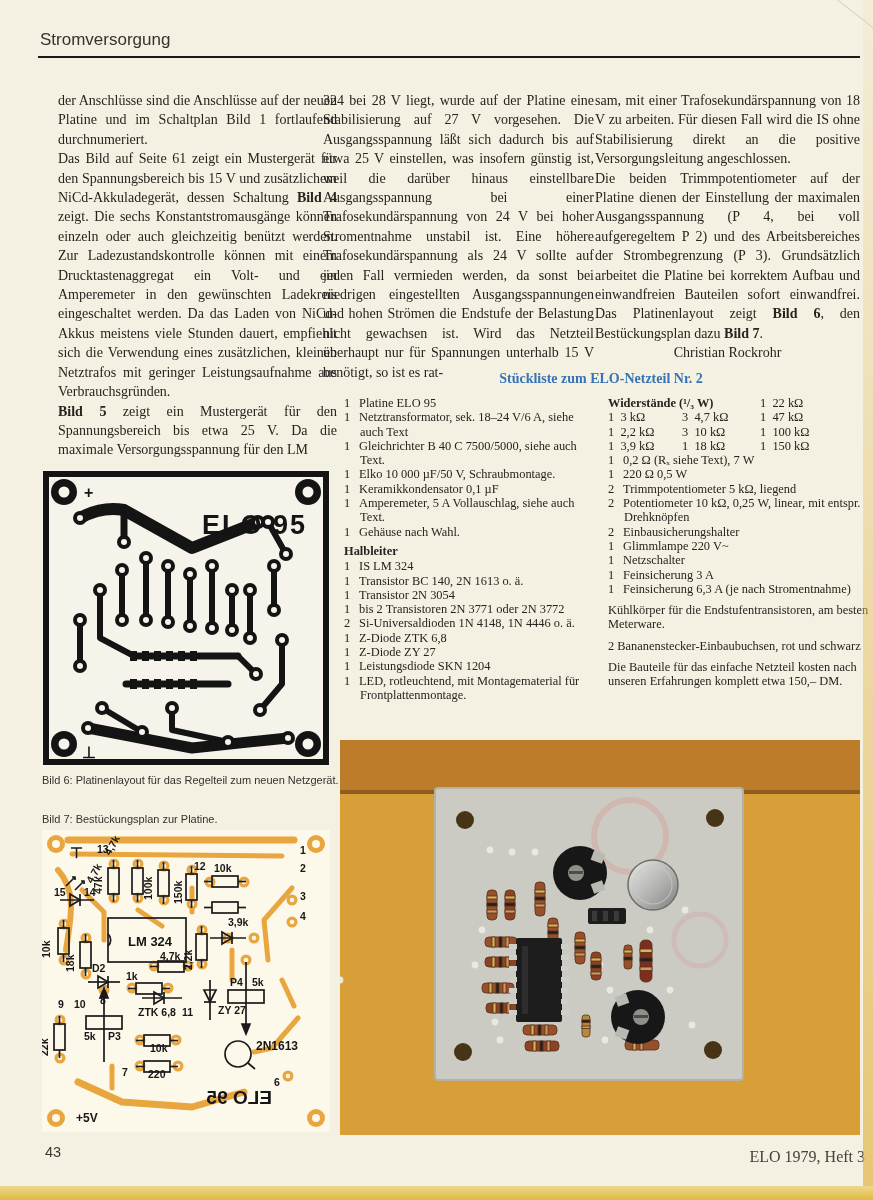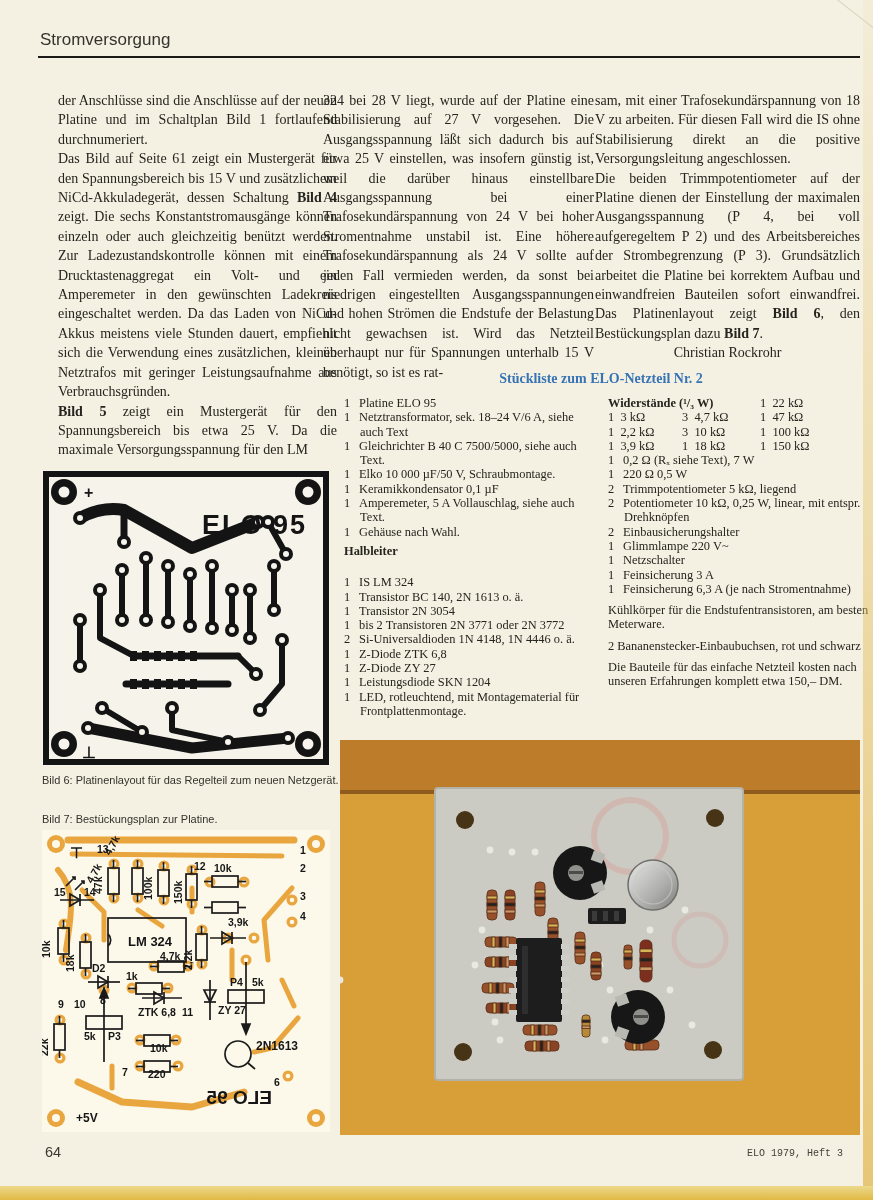--- a/index.html
+++ b/index.html
@@ -37,40 +37,40 @@
   #col2 { left:323px; width:271px; }
   #col3 { left:595px; width:265px; }
   .byline { text-align:center; margin-top:2px; }
   
   .parts { position:absolute; left:340px; top:372px; width:522px; font-size:12.4px; line-height:14.3px; }
   .parts-title { text-align:center; color:#3674b5; font-weight:bold; font-size:14px; }
   .parts-left { position:absolute; left:4px; top:24px; width:250px; }
   .parts-right { position:absolute; left:268px; top:24px; width:266px; }
   .item { padding-left:16px; text-indent:-16px; }
   .item .q { display:inline-block; width:15px; text-indent:0; }
-  .sub-head { font-weight:bold; margin:5px 0 17px; }
+  .sub-head { font-weight:bold; margin:5px 0 1px; }
   .rrow { display:grid; grid-template-columns:74px 78px 1fr; }
   .rrow span { white-space:pre; }
   .rh-name { grid-column:1 / 3; font-weight:bold; }
   .rnote { margin-top:7px; }
   
   .fig { position:absolute; }
   .caption {
     position:absolute; left:42px;
     font-family:"Liberation Sans", sans-serif; font-size:11px; color:#34322d;
   }
   svg text { font-family:"Liberation Sans", sans-serif; }
   
   .footer-num {
     position:absolute; left:45px; top:1144px;
     font-family:"Liberation Sans", sans-serif; font-size:14.5px; color:#3a3832;
   }
   .footer-issue {
-    position:absolute; right:30px; top:1148px;
-    font-family:Liberation Mono, monospace; font-size:10px; color:#45423a;
+    position:absolute; right:8px; top:1148px;
+    font-family:Liberation Serif, serif; font-size:16px; color:#45423a;
   }
 </style>
 </head>
 <body>
 
 <div id="page">
 
   <div class="crease"></div>
 
   <div class="section-label">Stromversorgung</div>
@@ -671,18 +671,18 @@
 
       <g>
         <rect x="248" y="168" width="38" height="16" rx="2" fill="#1d1d1d"></rect>
         <rect x="252" y="171" width="5" height="10" fill="#3a3a3a"></rect>
           <rect x="263" y="171" width="5" height="10" fill="#3a3a3a"></rect>
           <rect x="274" y="171" width="5" height="10" fill="#3a3a3a"></rect>
       </g>
     </svg>
   </div>
 
-  <div class="footer-num">64</div>
+  <div class="footer-num">43</div>
   <div class="footer-issue">ELO 1979, Heft 3</div>
 
   <div class="edge-right"></div>
   <div class="edge-bottom"></div>
 </div>
 
 </body></html>

